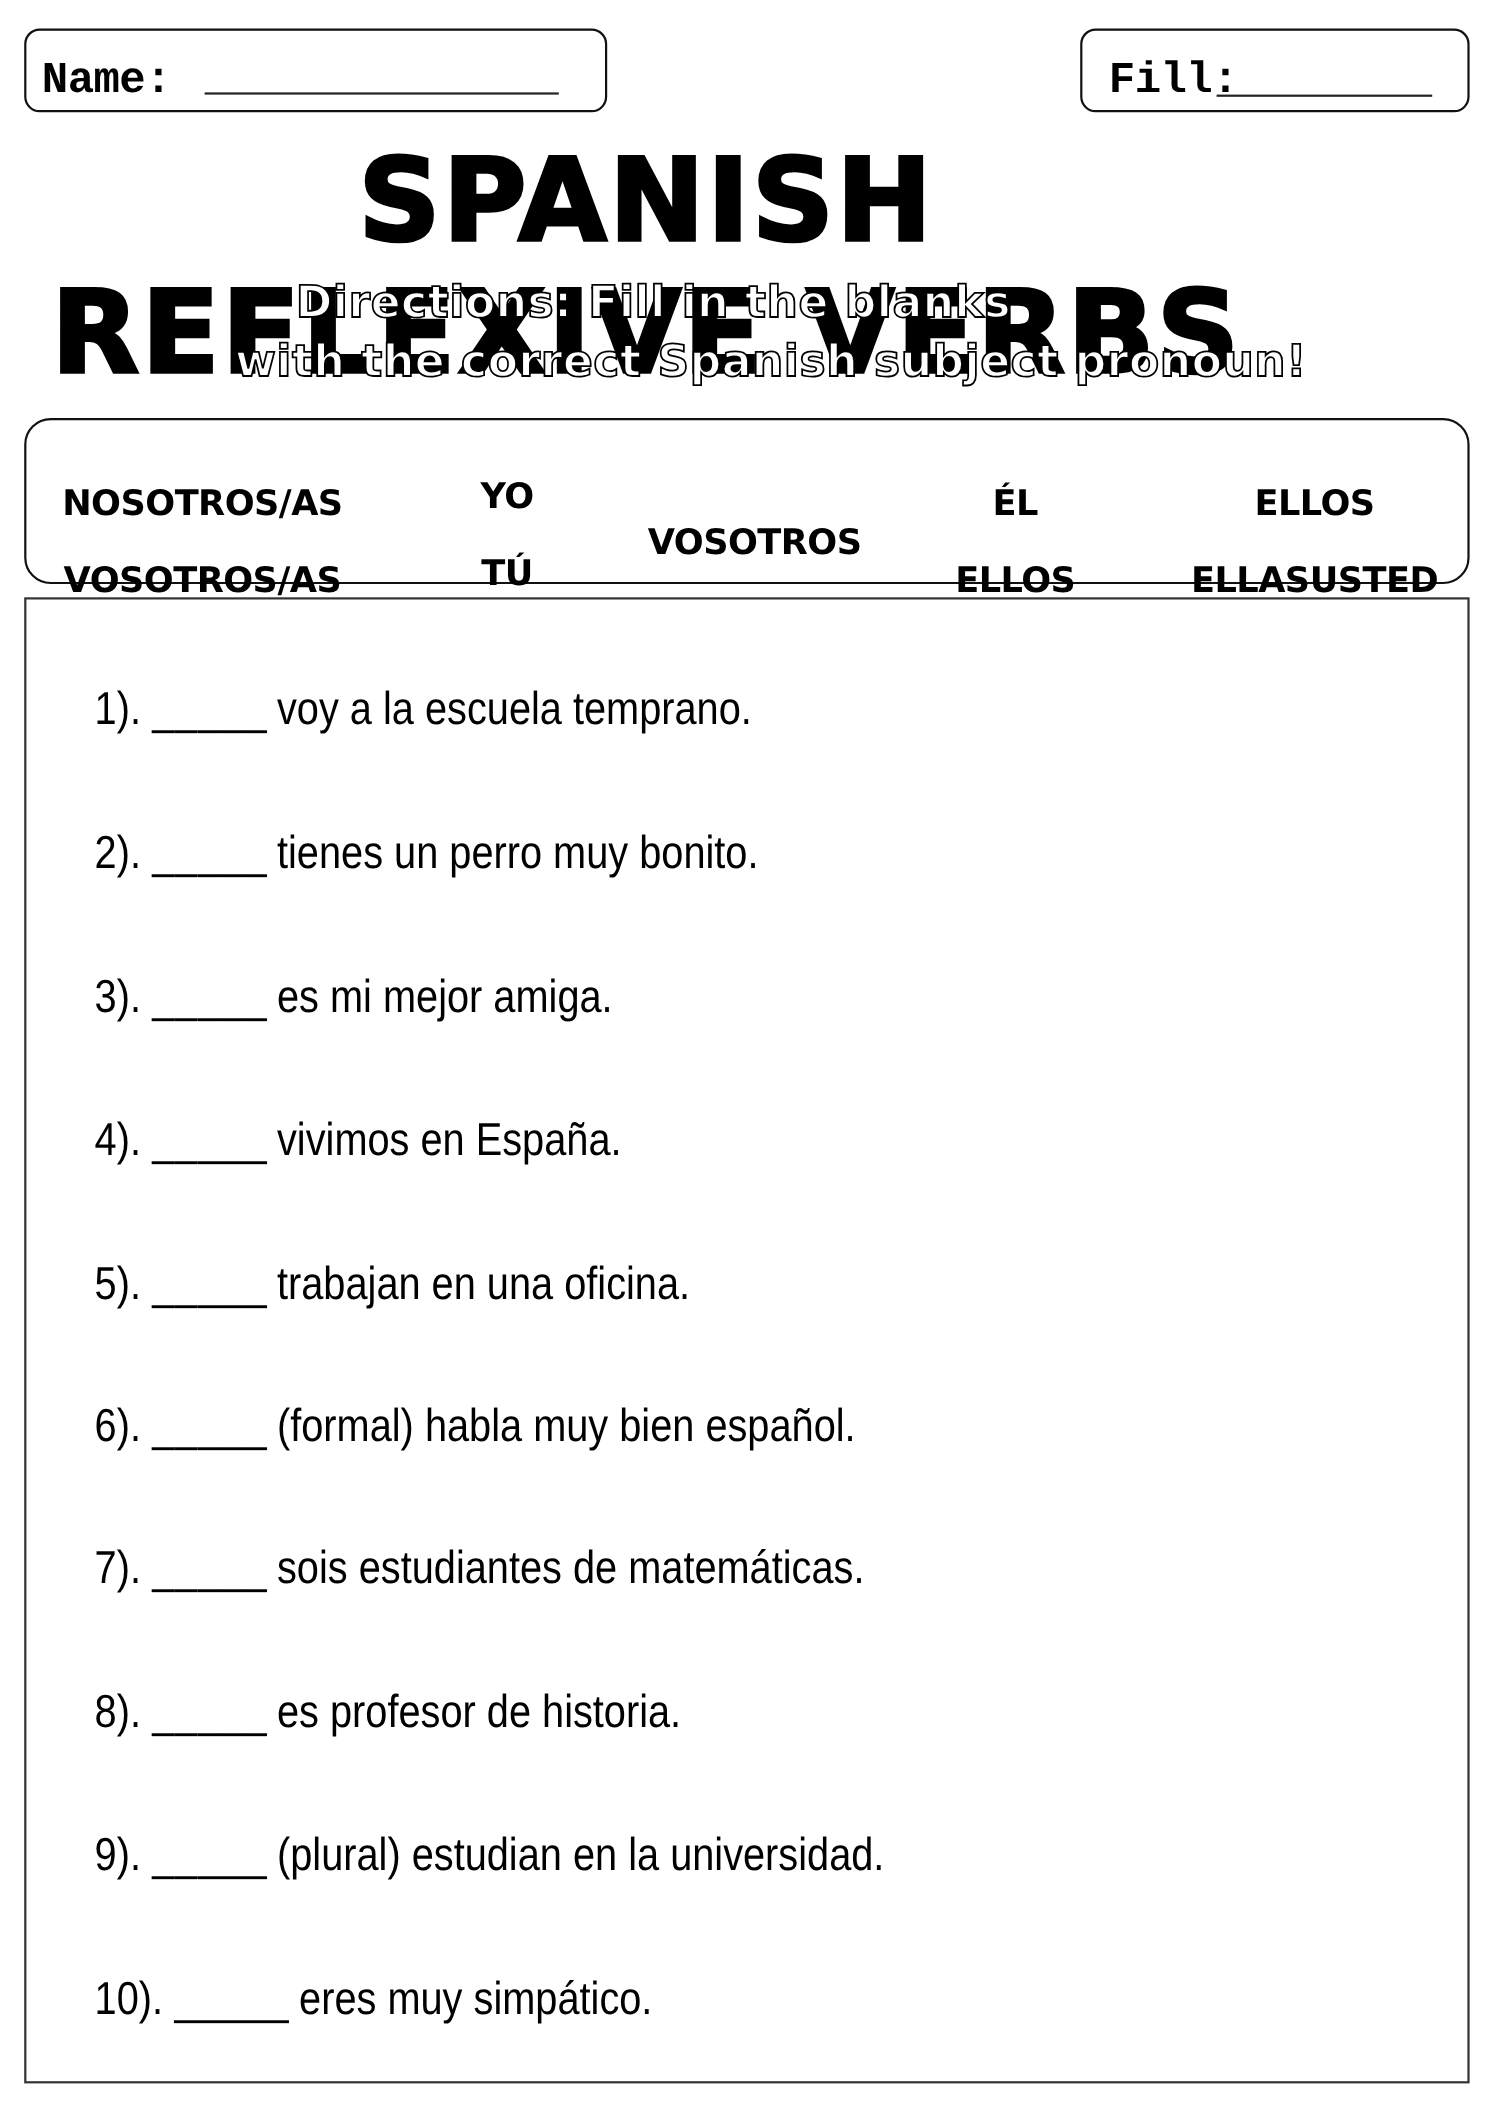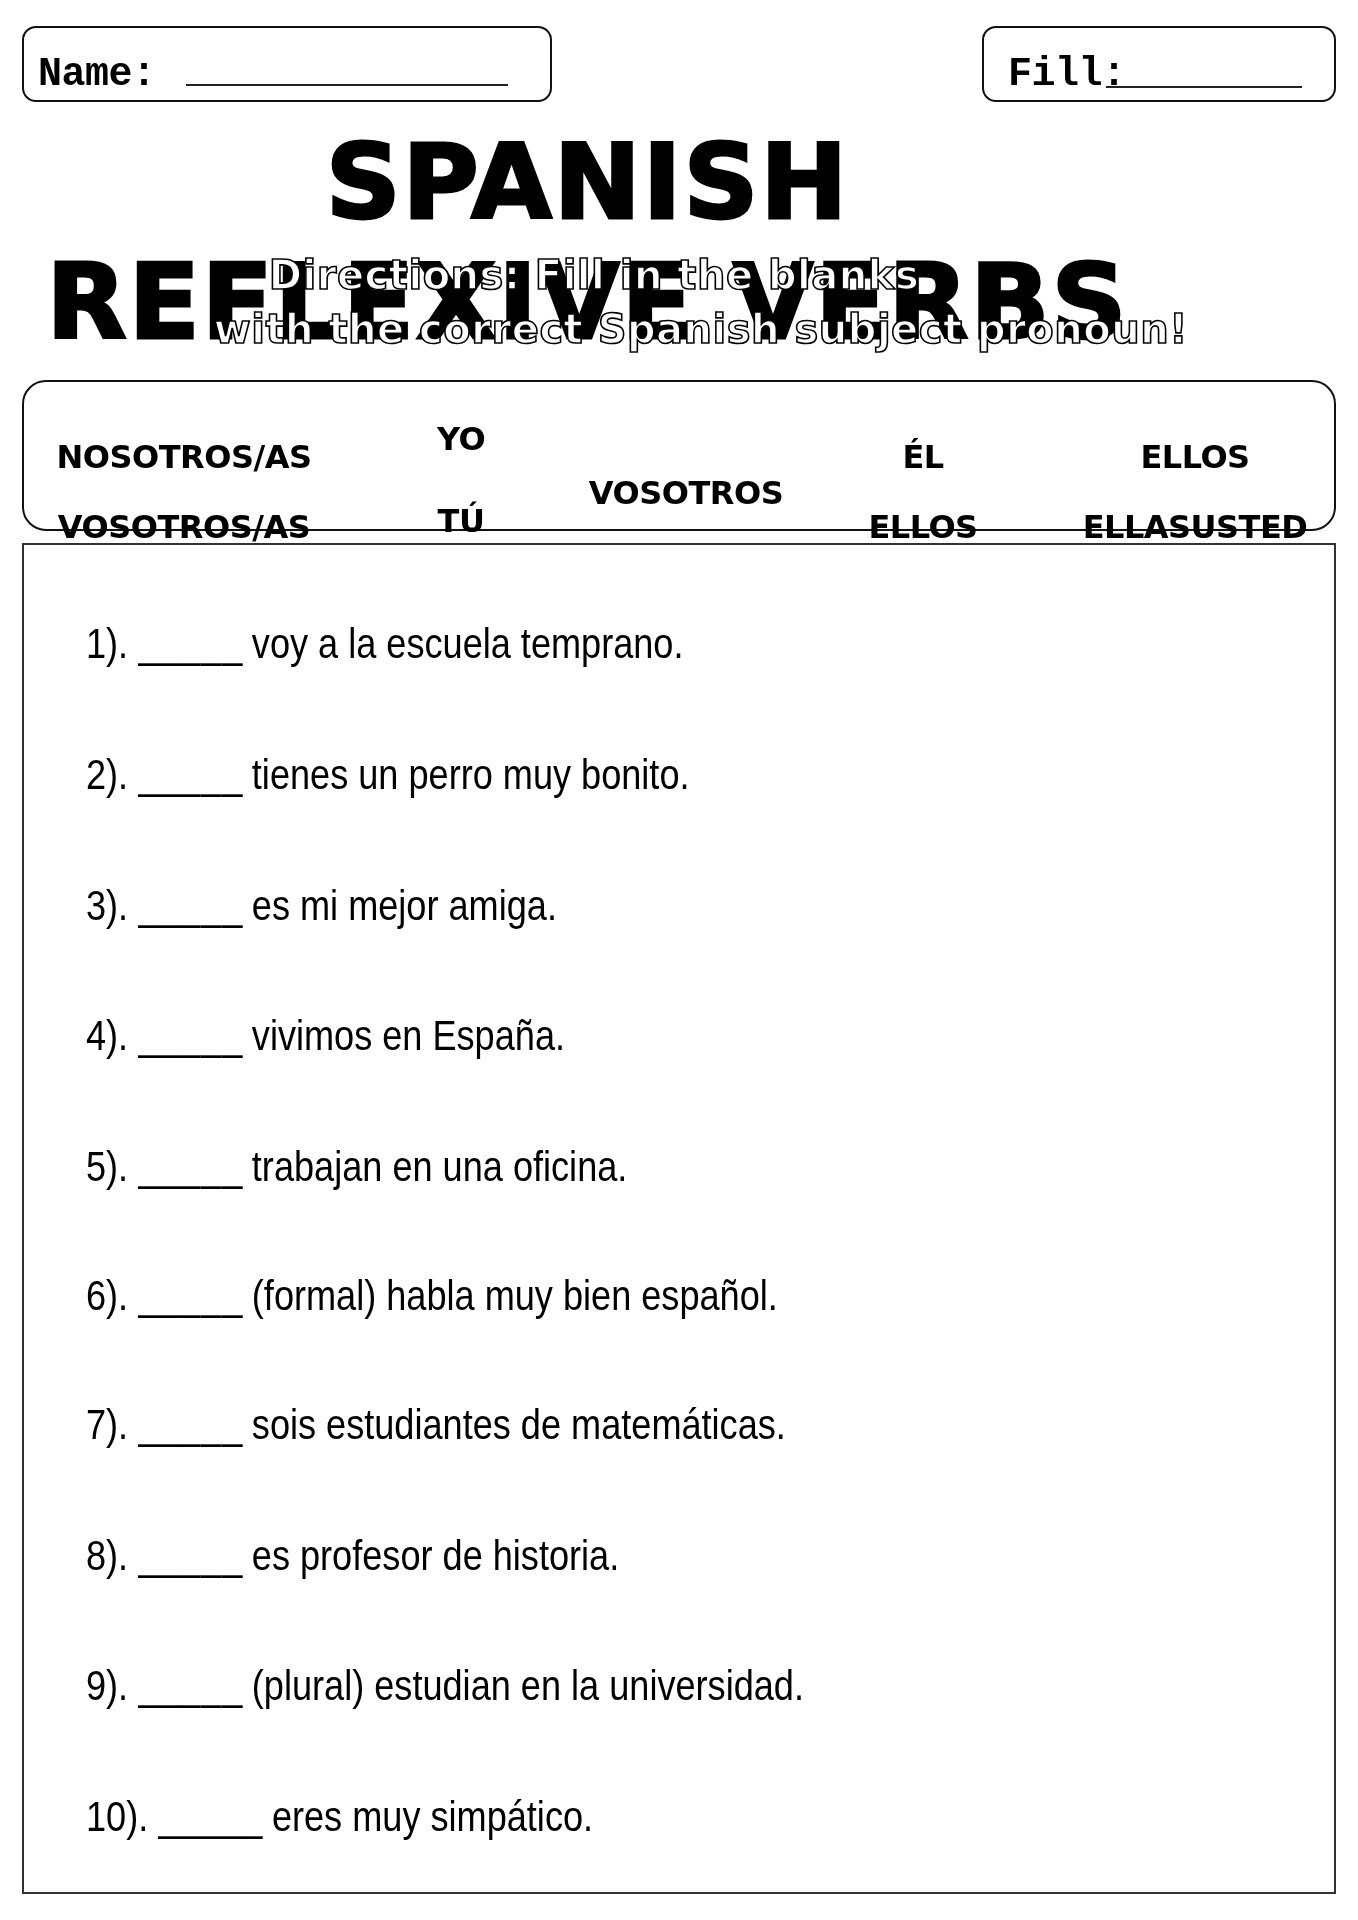--- a/index.html
+++ b/index.html
@@ -25,21 +25,21 @@
 <div class="field-line" style="left:1106px; top:86px; width:196px;"></div>
 
 <div class="title">SPANISH REFLEXIVE VERBS</div>
 
 <div class="directions" style="top:252px;">Directions: Fill in the blanks</div>
 <div class="directions" style="top:306px;text-align:right;">with the correct Spanish subject pronoun!</div>
 
 <div class="box" style="left:22px; top:380px; width:1314px; height:151px; border-radius:24px;"></div>
 <div class="pron" style="left:184px; top:402px;">NOSOTROS/AS</div>
 <div class="pron" style="left:184px; top:472px;">VOSOTROS/AS</div>
-<div class="pron" style="left:461px; top:384px;">YO</div>
+<div class="pron" style="left:461px; top:396px;">YO</div>
 <div class="pron" style="left:461px; top:466px;">TÚ</div>
 <div class="pron" style="left:686px; top:438px;">VOSOTROS</div>
 <div class="pron" style="left:923px; top:402px;">ÉL</div>
 <div class="pron" style="left:923px; top:472px;">ELLOS</div>
 <div class="pron" style="left:1195px; top:402px;">ELLOS</div>
 <div class="pron" style="left:1195px; top:472px;">ELLASUSTED</div>
 
 <div class="box" style="left:22px; top:543px; width:1314px; height:1351px; border-radius:0; border-width:2px; border-color:#333;"></div>
 
 <div class="q" style="top:620px;">

